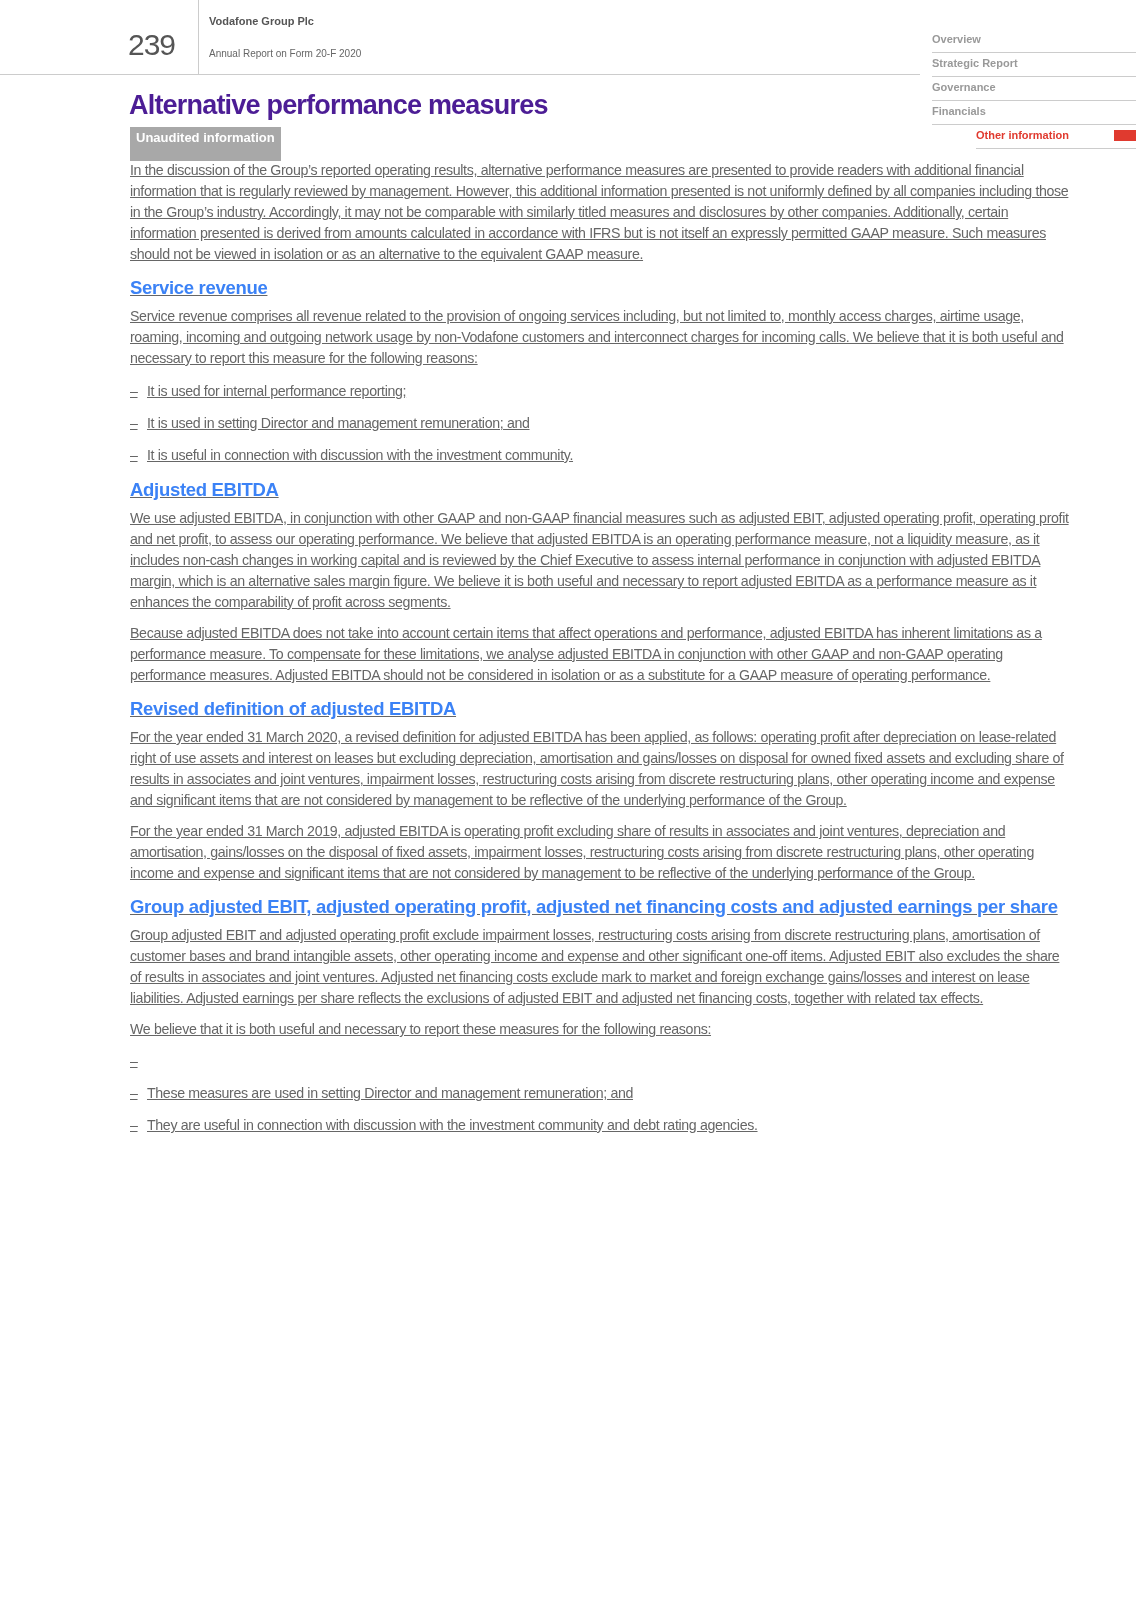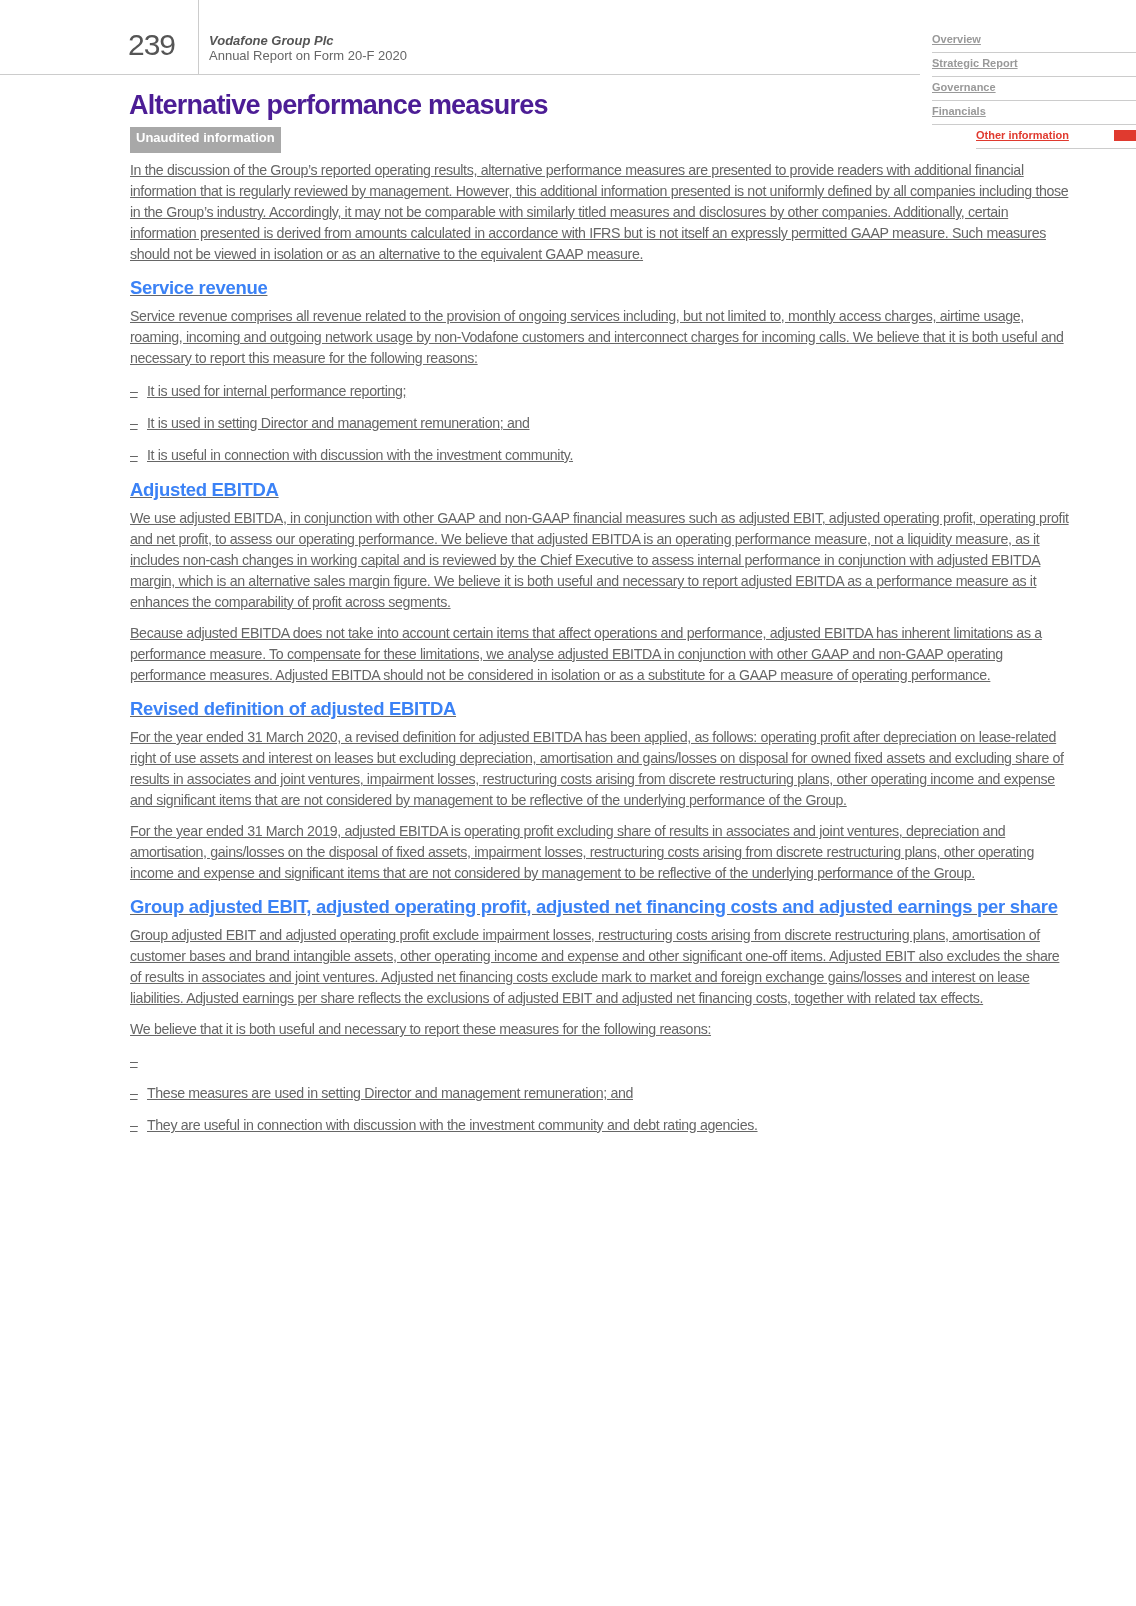--- a/index.html
+++ b/index.html
@@ -1,28 +1,28 @@
 <!DOCTYPE html>
 <html><head>
 <meta charset="utf-8">
 <style>
   html, body { margin:0; padding:0; background:#ffffff; }
   body { width:1136px; height:1606px; position:relative; overflow:hidden;
          font-family:"Liberation Sans", sans-serif; color:#555555; }
   .page-number { position:absolute; left:128px; top:28px; font-size:30px; color:#555; letter-spacing:-1px; font-weight:300; }
   .header-divider-v { position:absolute; left:198px; top:0; width:1px; height:74px; background:#cccccc; }
   .header-divider-h { position:absolute; left:0; top:74px; width:920px; height:1px; background:#cccccc; }
-  .company { position:absolute; left:209px; top:33px; font-size:13px; font-weight:bold; color:#555;font-style:italic; }
-  .report { position:absolute; left:209px; top:48px; font-size:13px; color:#666; }
+  .company { position:absolute; left:209px; top:15px; font-size:11px; font-weight:bold; color:#555; }
+  .report { position:absolute; left:209px; top:48px; font-size:10px; color:#666; }
   .nav { position:absolute; left:932px; top:29px; width:204px; }
-  .nav-item { position:relative; height:23px; border-bottom:1px solid #cccccc; font-size:11px; font-weight:bold; color:#999999; line-height:20px; cursor:pointer;text-decoration:underline; }
+  .nav-item { position:relative; height:23px; border-bottom:1px solid #cccccc; font-size:11px; font-weight:bold; color:#999999; line-height:20px; cursor:pointer; }
   .nav-item.active { color:#e03a2f;margin-left:44px; }
   .nav-bar { position:absolute; left:138px; top:5px; width:66px; height:11px; background:#e03a2f; }
   .title { position:absolute; left:129px; top:90px; font-size:27px; font-weight:bold; color:#4c1d95; letter-spacing:-0.8px; margin:0; }
-  .badge { position:absolute; left:130px; top:127px; background:#a8a8a8; color:#ffffff; font-size:13px; font-weight:bold; padding:3px 6px 8px 6px; }
+  .badge { position:absolute; left:130px; top:127px; background:#a8a8a8; color:#ffffff; font-size:13px; font-weight:bold; padding:3px 6px 16px 6px; }
   .content { position:absolute; left:130px; top:160px; width:942px; font-size:14.2px; line-height:21px; color:#666666; letter-spacing:-0.35px;text-decoration:underline; }
   .content p { margin:0 0 10px 0; }
   .content h2 { color:#3b82f6; font-size:18.5px; font-weight:bold; margin:0 0 5px 0; line-height:26px; letter-spacing:-0.3px; }
   .bullet { margin:0 0 11px 0; display:flex; }
   .dash { width:17px; flex:none; }
   ul { list-style:none; margin:0; padding:0; }
 </style>
 </head>
 <body>
 

